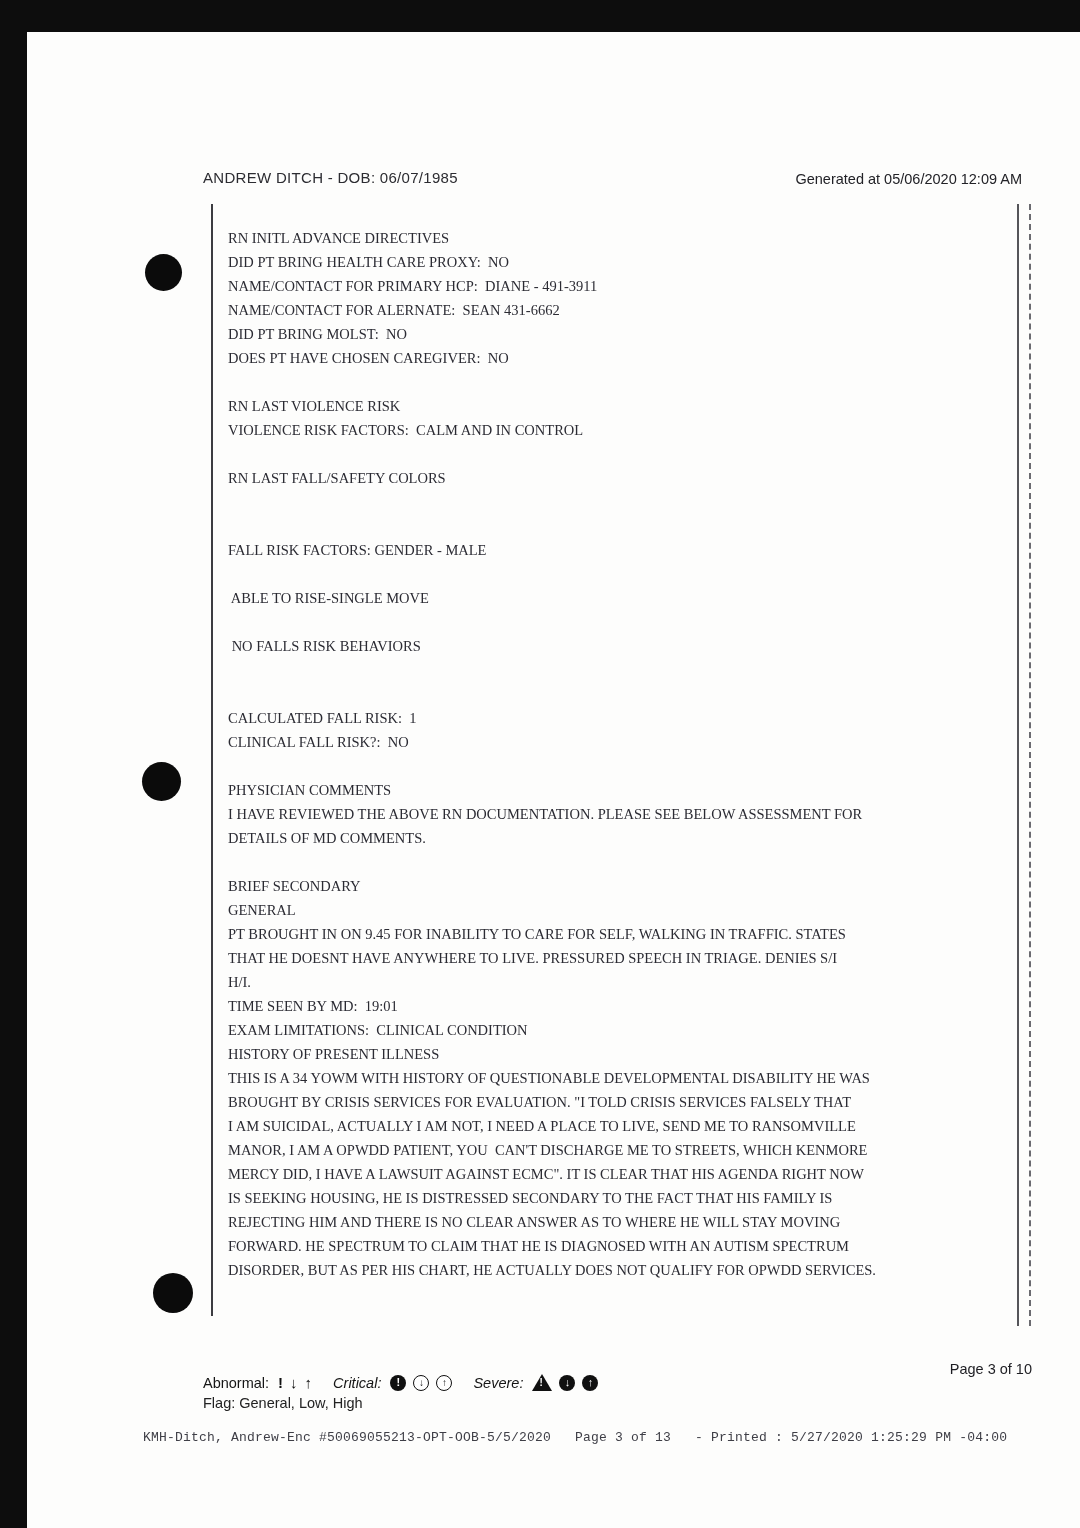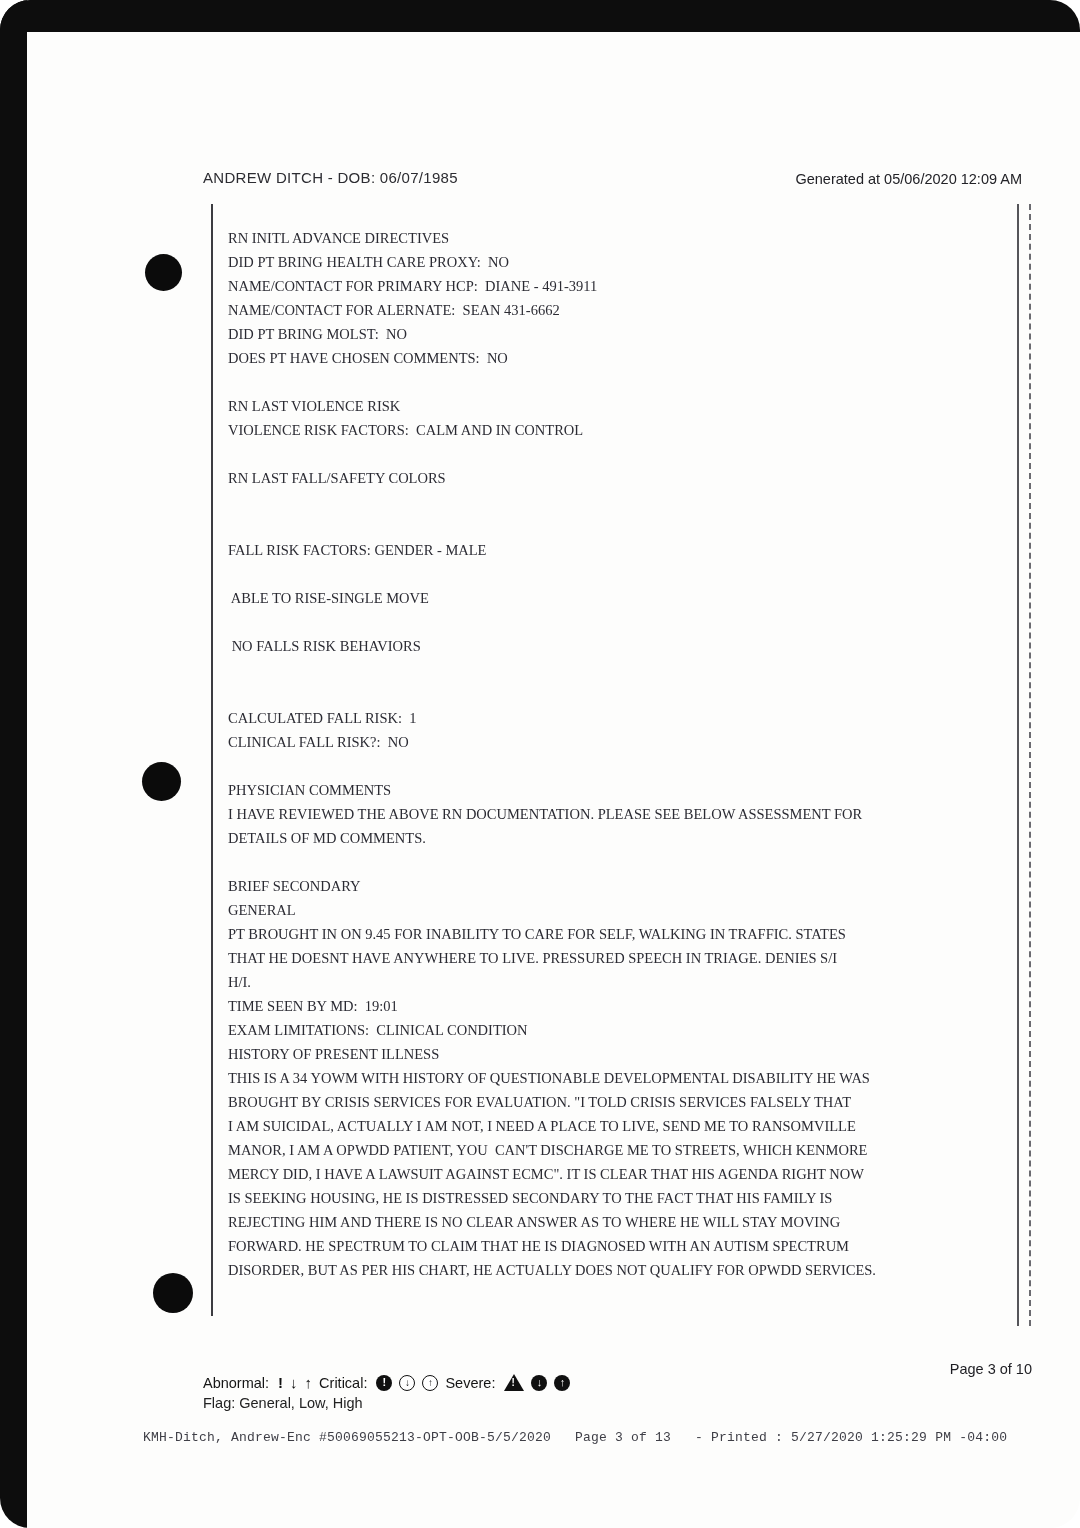--- a/index.html
+++ b/index.html
@@ -8,21 +8,20 @@
     background: #ffffff;
   }
   .page {
     position: relative;
     width: 1080px;
     height: 1528px;
     background: #fdfdfc;
     overflow: hidden;
     font-family: "Liberation Sans", sans-serif;
     color: #2e2e35;
-    border-radius: 30px;
   }
   
   .scan-edge-top {
     position: absolute;
     left: 0; top: 0;
     width: 1080px; height: 32px;
     background: #0d0d0d;
   }
   .scan-edge-left {
     position: absolute;
@@ -99,21 +98,21 @@
   .legend-row {
     position: absolute;
     left: 203px; top: 1374px;
     font-size: 14.5px;
     color: #151515;
     display: flex;
     align-items: center;
     gap: 7px;
   }
   .legend-row .lbl { margin-right: 2px; }
-  .legend-row .lbl2 { margin-right: 2px; }
+  .legend-row .lbl2 { margin-left: 14px; margin-right: 2px; font-style: italic; }
   .sym-plain {
     font-weight: bold;
     font-size: 15px;
     color: #111;
   }
   .sym-circle-filled {
     display: inline-flex;
     width: 16px; height: 16px;
     border-radius: 50%;
     background: #101010;
@@ -187,21 +186,21 @@
   <div class="rule-left"></div>
   <div class="rule-right-solid"></div>
   <div class="rule-right-dashed"></div>
 
   <div class="doc-body">
       <div class="doc-line">RN INITL ADVANCE DIRECTIVES</div>
       <div class="doc-line">DID PT BRING HEALTH CARE PROXY:  NO</div>
       <div class="doc-line">NAME/CONTACT FOR PRIMARY HCP:  DIANE - 491-3911</div>
       <div class="doc-line">NAME/CONTACT FOR ALERNATE:  SEAN 431-6662</div>
       <div class="doc-line">DID PT BRING MOLST:  NO</div>
-      <div class="doc-line">DOES PT HAVE CHOSEN COMMENTS:  NO</div>
+      <div class="doc-line">DOES PT HAVE CHOSEN CAREGIVER:  NO</div>
       <div class="doc-line">&nbsp;</div>
       <div class="doc-line">RN LAST VIOLENCE RISK</div>
       <div class="doc-line">VIOLENCE RISK FACTORS:  CALM AND IN CONTROL</div>
       <div class="doc-line">&nbsp;</div>
       <div class="doc-line">RN LAST FALL/SAFETY COLORS</div>
       <div class="doc-line">&nbsp;</div>
       <div class="doc-line">&nbsp;</div>
       <div class="doc-line">FALL RISK FACTORS: GENDER - MALE</div>
       <div class="doc-line">&nbsp;</div>
       <div class="doc-line"> ABLE TO RISE-SINGLE MOVE</div>

